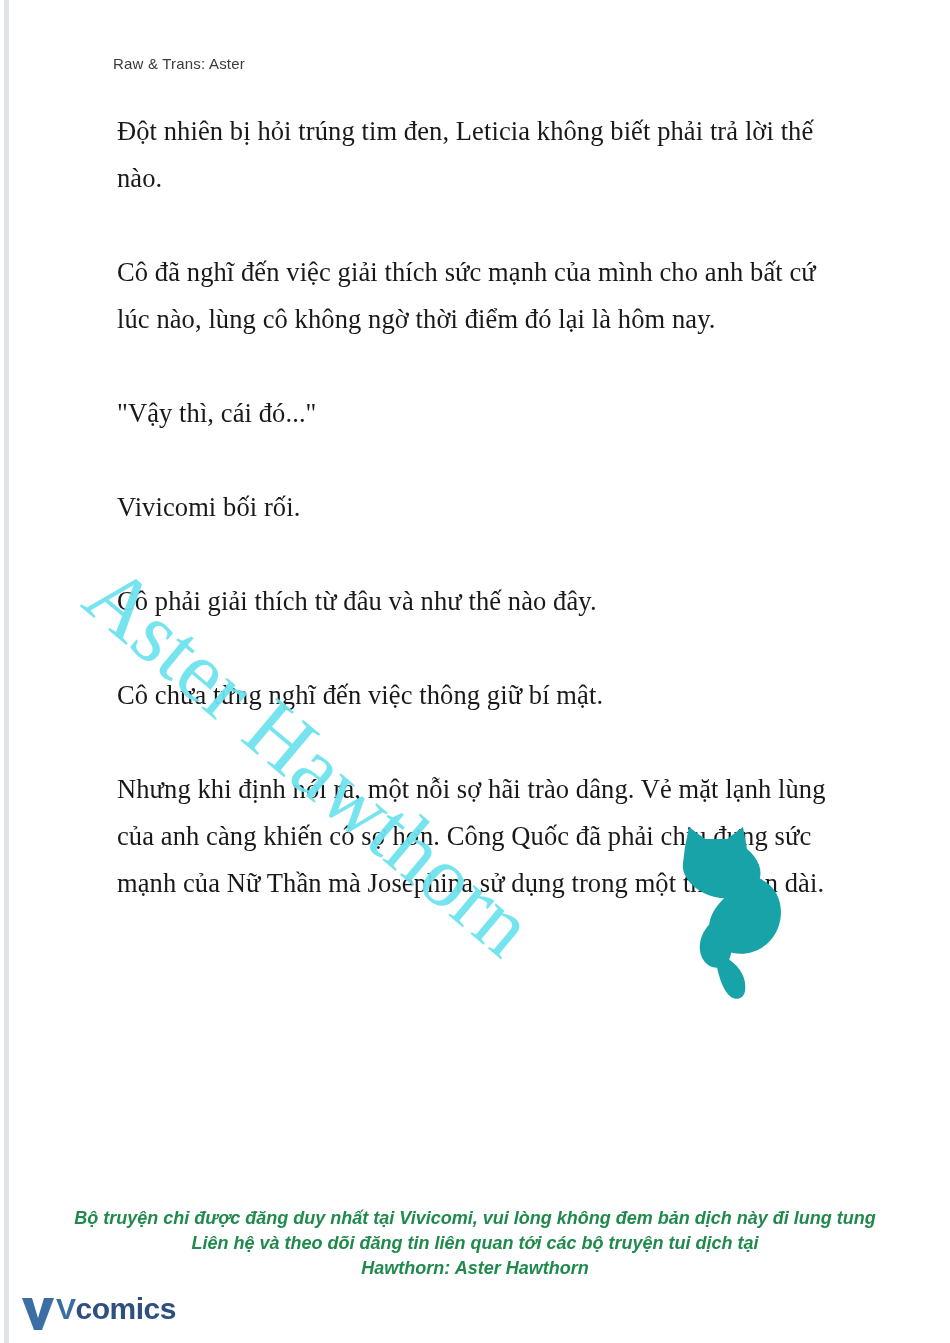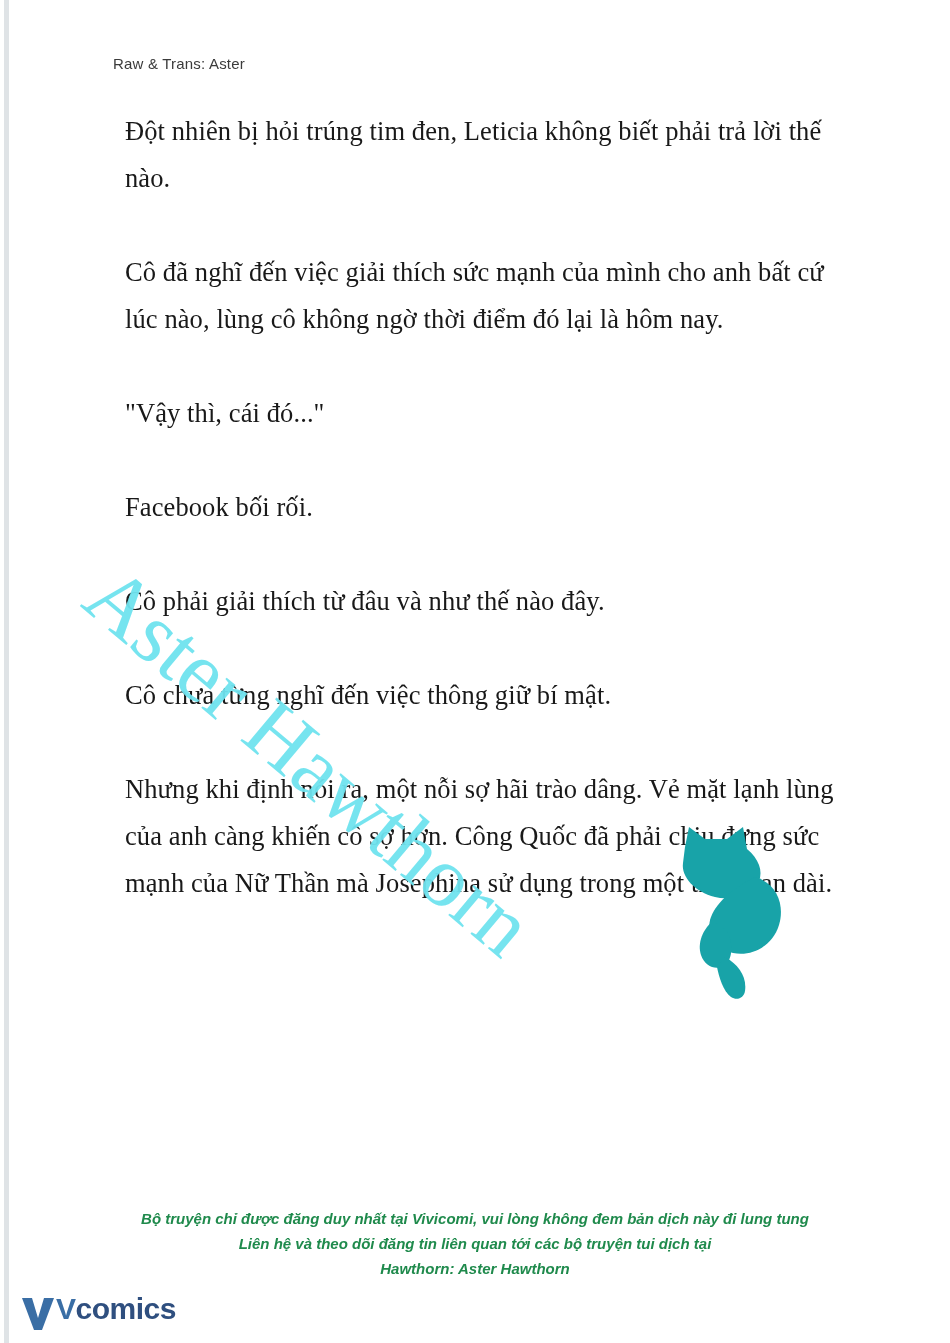--- a/index.html
+++ b/index.html
@@ -49,21 +49,21 @@
     position: absolute;
     left: 113px;
     top: 108px;
     width: 730px;
   }
   .para {
     font-family: "Liberation Serif", serif;
     font-size: 26.5px;
     line-height: 47px;
     color: #191919;
-    margin: 0 0 47px 12px;
+    margin: 0 0 47px 4px;
     letter-spacing: 0.1px;
   }
   .para.last {
     margin-bottom: 0;
   }
 
   
   .watermark {
     position: absolute;
     left: 110px;
@@ -98,21 +98,21 @@
 
   .footer-note {
     position: absolute;
     left: 0;
     top: 1206px;
     width: 950px;
     text-align: center;
     font-family: "Liberation Sans", sans-serif;
     font-style: italic;
     font-weight: bold;
-    font-size: 15px;
+    font-size: 18px;
     color: #1f8a4c;
     line-height: 25px;
   }
   .footer-note div { white-space: nowrap; }
 
   
   .brand {
     position: absolute;
     left: 18px;
     top: 1292px;
@@ -139,21 +139,21 @@
   <div class="edge-bar">
     <div class="edge-bar-inner"></div>
   </div>
 
   <div class="header-credit">Raw &amp; Trans: Aster</div>
 
   <div class="body-text">
     <p class="para">Đột nhiên bị hỏi trúng tim đen, Leticia không biết phải trả lời thế nào.</p>
     <p class="para">Cô đã nghĩ đến việc giải thích sức mạnh của mình cho anh bất cứ lúc nào, lùng cô không ngờ thời điểm đó lại là hôm nay.</p>
     <p class="para">"Vậy thì, cái đó..."</p>
-    <p class="para">Facebook bối rối.</p>
+    <p class="para">Vivicomi bối rối.</p>
     <p class="para">Cô phải giải thích từ đâu và như thế nào đây.</p>
     <p class="para">Cô chưa từng nghĩ đến việc thông giữ bí mật.</p>
     <p class="para last">Nhưng khi định nói ra, một nỗi sợ hãi trào dâng. Vẻ mặt lạnh lùng của anh càng khiến cô sợ hơn. Công Quốc đã phải chịu đựng sức mạnh của Nữ Thần mà Josephina sử dụng trong một thời gian dài.</p>
   </div>
 
   <div class="watermark">
     <div class="watermark-text">Aster Hawthorn</div>
   </div>
 
   <div class="cat-logo">

